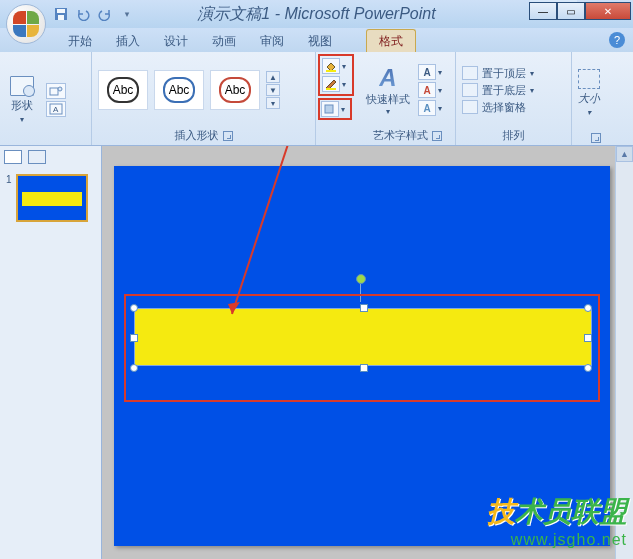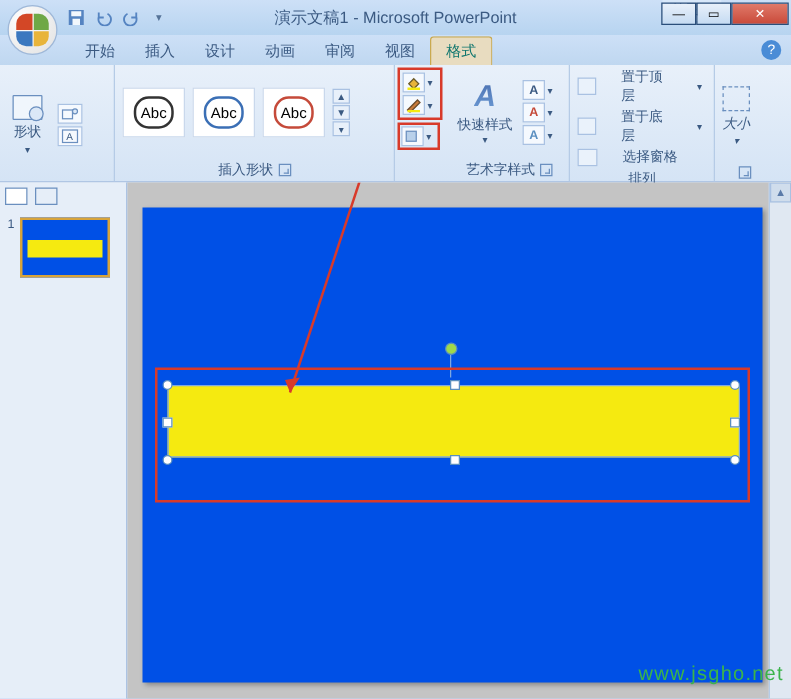--- a/index.html
+++ b/index.html
@@ -8,30 +8,30 @@
 
 .titlebar { height: 28px; background: linear-gradient(#cde0f7,#b7d4f0); display: flex; align-items: center; position: relative; }
 .office-btn { width: 40px; height: 40px; border-radius: 50%; background: radial-gradient(circle at 30% 30%, #fff, #e0e0e0); border: 1px solid #9fb8d8; position: absolute; left: 6px; top: 4px; z-index: 20; display:flex; align-items:center; justify-content:center; }
 .office-logo { width:26px; height:26px; display:grid; grid-template-columns:1fr 1fr; grid-template-rows:1fr 1fr; gap:1px; }
 .office-logo div:nth-child(1){background:#d34726;border-top-left-radius:8px;}
 .office-logo div:nth-child(2){background:#6fa846;border-top-right-radius:8px;}
 .office-logo div:nth-child(3){background:#3b78bf;border-bottom-left-radius:8px;}
 .office-logo div:nth-child(4){background:#e8b43a;border-bottom-right-radius:8px;}
 .qat { margin-left: 52px; display:flex; gap:4px; align-items:center; }
 .qat-btn { width:18px; height:18px; display:flex; align-items:center; justify-content:center; opacity:.8; }
-.title-text { position:absolute; left:50%; transform:translateX(-50%); font-size:13px; color:#3b5a82; }
+.title-text { position:absolute; left:50%; transform:translateX(-50%); font-size:16px; color:#3b5a82;font-style:italic; }
 .winbtns { position:absolute; right:2px; top:2px; display:flex; }
 .winbtn { width:28px; height:18px; border:1px solid #2a4e7a; background:linear-gradient(#e8f0fa,#c5dbf2); display:flex; align-items:center; justify-content:center; font-size:10px; }
 .winbtn.close { background:linear-gradient(#e07a6a,#c94a3a); color:#fff; width:46px; }
 .context-tab-label { position:absolute; right:56px; top:0; background:#d8e8fa; height:18px; padding:0 8px; font-size:11px; color:#3b5a82; border-bottom:1px solid #a9c1e2; }
 
 
 .tabs { height:24px; background:linear-gradient(#cde0f7,#bfd7f0); display:flex; align-items:flex-end; padding-left:56px; position:relative; }
 .tab { padding:3px 12px 2px; font-size:12px; color:#3b5a82; cursor:pointer; }
-.tab.active { background:#e8dcc0; border:1px solid #c9a94f; border-bottom:none; border-radius:3px 3px 0 0; color:#0f766e; }
+.tab.active { background:#e8dcc0; border:1px solid #c9a94f; border-bottom:none; border-radius:3px 3px 0 0; color:#7f1d1d;margin-left:22px; }
 .help-icon { position:absolute; right:8px; top:4px; width:16px; height:16px; border-radius:50%; background:#4a8cd6; color:#fff; font-size:11px; display:flex; align-items:center; justify-content:center; }
 
 
 .ribbon { height:94px; background:linear-gradient(#e8f0fa,#d5e4f5); border-bottom:1px solid #99b5dc; display:flex; }
 .group { border-right:1px solid #b5cbe6; display:flex; flex-direction:column; padding:2px 6px 0; }
 .group-body { flex:1; display:flex; align-items:center; gap:4px; }
 .group-label { font-size:11px; color:#3b5a82; text-align:center; padding:2px 0; display:flex; justify-content:center; align-items:center; gap:4px; }
 .group-dialog { width:10px; height:10px; border:1px solid #6a8fbf; position:relative; }
 .group-dialog::after { content:""; position:absolute; right:1px; bottom:1px; width:3px; height:3px; border-right:1px solid #6a8fbf; border-bottom:1px solid #6a8fbf; }
 
@@ -51,21 +51,21 @@
 .fill-outline { display:flex; flex-direction:column; gap:2px; border:2px solid #d83a2a; padding:2px; }
 .tiny-row { display:flex; align-items:center; gap:2px; }
 .tiny-ico { width:18px; height:16px; border:1px solid #a9c1e2; background:#f5f9fe; display:flex; align-items:center; justify-content:center; font-size:10px; }
 .tiny-arrow { width:8px; font-size:8px; color:#3b5a82; }
 .effects-area { display:flex; flex-direction:column; gap:2px; padding:2px; margin-left:2px; }
 
 .wordart-btn { display:flex; flex-direction:column; align-items:center; font-size:11px; color:#3b5a82; }
 .wa-ico { font-size:24px; font-style:italic; font-weight:bold; background:linear-gradient(#4a6fb0,#6f9fd8); -webkit-background-clip:text; -webkit-text-fill-color:transparent; }
 
 .arrange-col { display:flex; flex-direction:column; gap:2px; font-size:11px; color:#3b5a82; }
-.arrange-row { display:flex; align-items:center; gap:20px; }
+.arrange-row { display:flex; align-items:center; gap:4px; }
 .arr-ico { width:16px; height:14px; background:#eaf2fb; border:1px solid #a9c1e2; }
 
 .size-col { display:flex; flex-direction:column; align-items:center; font-size:11px; color:#3b5a82; gap:2px; }
 .size-ico { width:22px; height:20px; border:1px dashed #6a8fbf; position:relative; }
 
 
 .workspace { display:flex; height:calc(559px - 28px - 24px - 94px); }
 .thumb-col { width:102px; background:#e6eef8; border-right:1px solid #99b5dc; }
 .thumb-tabs { height:22px; display:flex; align-items:center; padding-left:4px; gap:6px; }
 .thumb-tab-ico { width:18px; height:14px; border:1px solid #6a8fbf; background:#fff; }
@@ -339,14 +339,15 @@
     </svg>
 
     <div class="scrollbar-v">
       <div class="sv-btn">▲</div>
       <div style="flex:1"></div>
     </div>
   </div>
 </div>
 
 <div class="watermark">
+  <div class="wm-cn"><span class="hi">技</span><span>术</span><span>员联盟</span></div>
   <div class="wm-url">www.jsgho.net</div>
 </div>
 
 </body></html>

